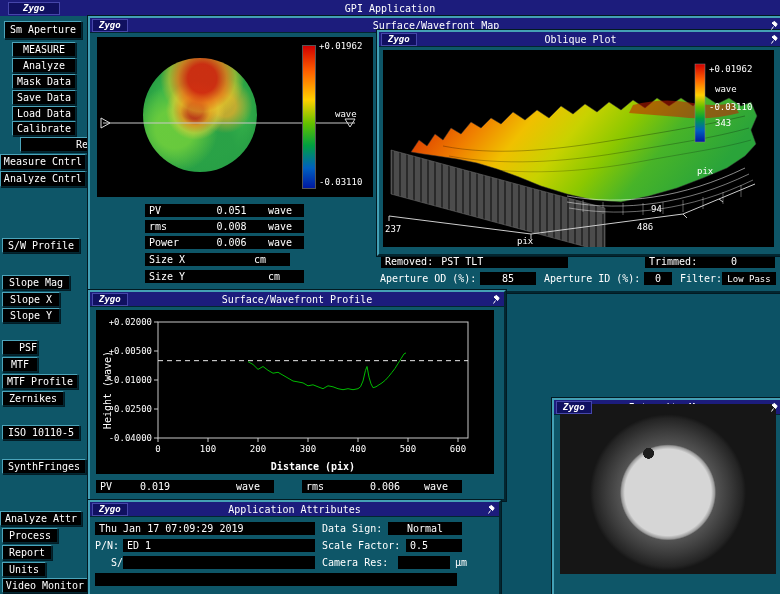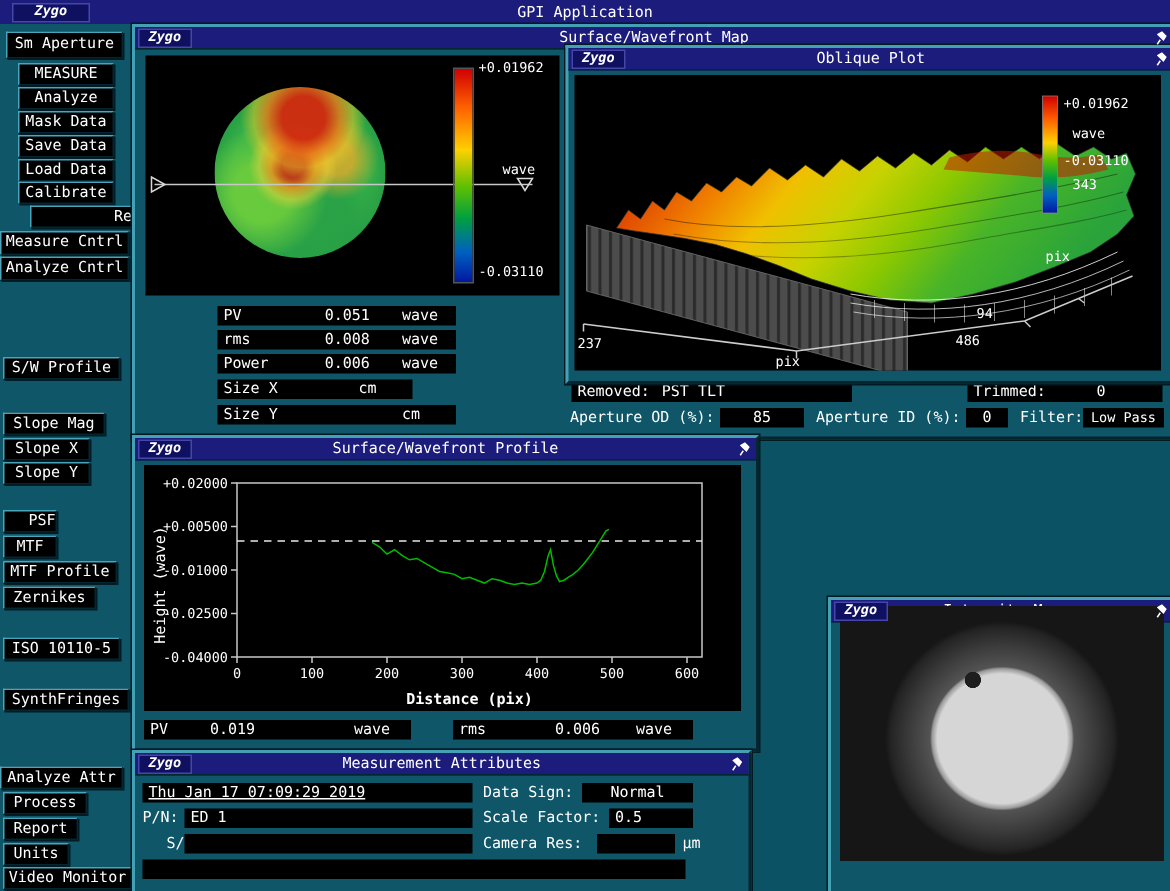--- a/index.html
+++ b/index.html
@@ -118,21 +118,21 @@
     <div class="blk" style="left:55px;top:202px;width:159px;">
       <span style="width:46px;">rms</span>
       <span style="flex:1;text-align:center;">0.008</span>
       <span style="width:32px;">wave</span>
     </div>
     <div class="blk" style="left:55px;top:218px;width:159px;">
       <span style="width:46px;">Power</span>
       <span style="flex:1;text-align:center;">0.006</span>
       <span style="width:32px;">wave</span>
     </div>
-    <div class="blk" style="left:55px;top:235px;width:130px;">
+    <div class="blk" style="left:55px;top:235px;width:145px;">
       <span style="width:46px;">Size X</span>
       <span style="flex:1;text-align:center;"></span>
       <span style="width:32px;">cm</span>
     </div>
     <div class="blk" style="left:55px;top:252px;width:159px;">
       <span style="width:46px;">Size Y</span>
       <span style="flex:1;text-align:center;"></span>
       <span style="width:32px;">cm</span>
     </div>
 
@@ -285,28 +285,28 @@
     <div class="blk" style="left:212px;top:188px;width:160px;">
       <span style="width:40px;">rms</span>
       <span style="flex:1;text-align:center;">0.006</span>
       <span style="width:34px;">wave</span>
     </div>
   </div>
 
   <div class="win" style="left:88px;top:500px;width:409px;height:96px;">
     <div class="tbar">
       <span class="zygo">Zygo</span>
-      <span class="ttl">Measurement Attributes</span>
-      <span class="pin">
-        <svg width="11" height="11">
-            <path d="M3.5 9.5 L5.5 6.5 M4 3 l3.6 3.6 l1.6-2.6 l-2.6-2.6 z" stroke="#fff" stroke-width="1" fill="#fff"></path>
-          </svg>
-      </span>
-    </div>
-    <div class="blk" style="left:5px;top:20px;width:220px;text-decoration:underline;">Thu Jan 17 07:09:29 2019</div>
+      <span class="ttl">Application Attributes</span>
+      <span class="pin">
+        <svg width="11" height="11">
+            <path d="M3.5 9.5 L5.5 6.5 M4 3 l3.6 3.6 l1.6-2.6 l-2.6-2.6 z" stroke="#fff" stroke-width="1" fill="#fff"></path>
+          </svg>
+      </span>
+    </div>
+    <div class="blk" style="left:5px;top:20px;width:220px;">Thu Jan 17 07:09:29 2019</div>
     <span class="lbl" style="left:232px;top:21px;">Data Sign:</span>
     <div class="blk" style="left:298px;top:20px;width:74px;justify-content:center;">Normal</div>
 
     <span class="lbl" style="left:5px;top:38px;">P/N:</span>
     <div class="blk" style="left:33px;top:37px;width:192px;">ED 1</div>
     <span class="lbl" style="left:232px;top:38px;">Scale Factor:</span>
     <div class="blk" style="left:316px;top:37px;width:56px;">0.5</div>
 
     <span class="lbl" style="left:5px;top:55px;margin-left:16px;">S/N:</span>
     <div class="blk" style="left:33px;top:54px;width:192px;"></div>

